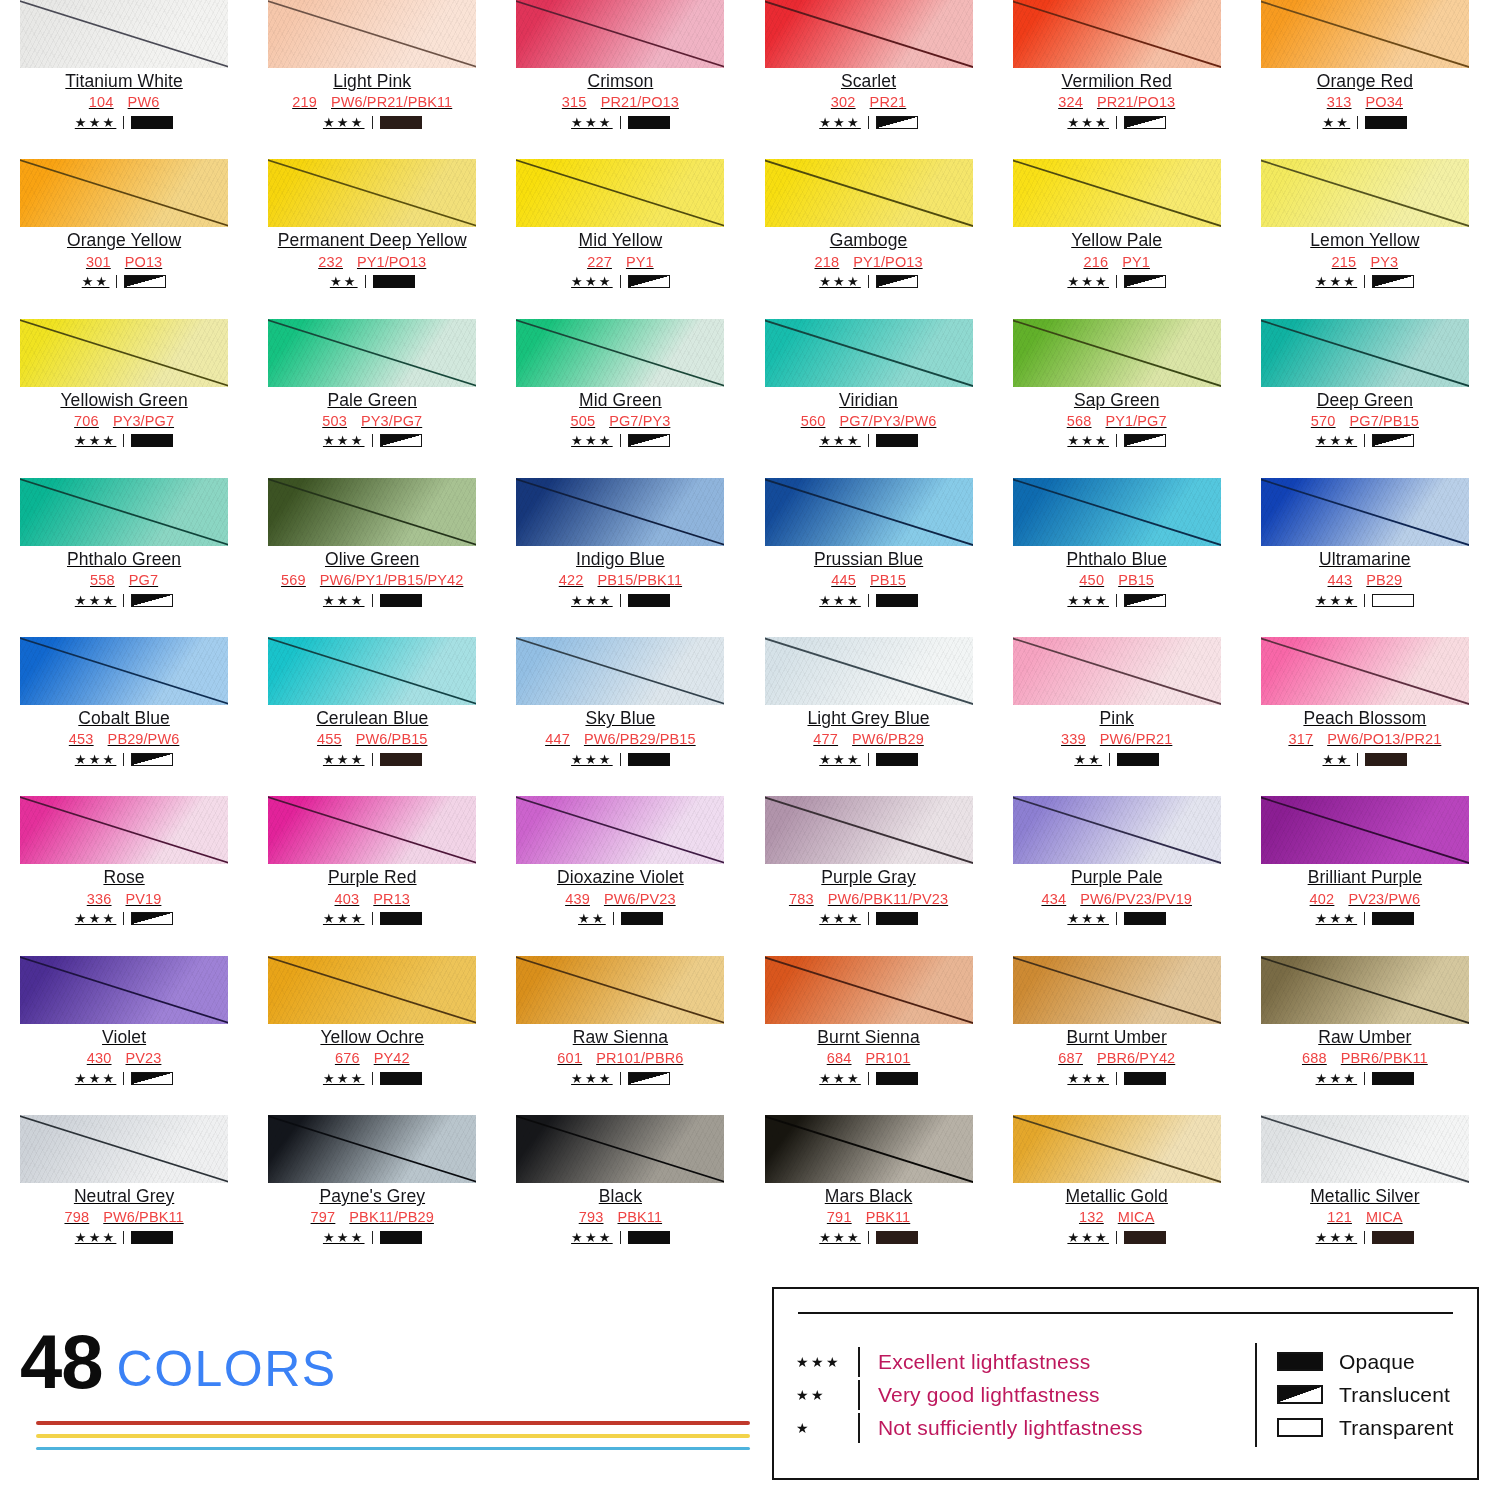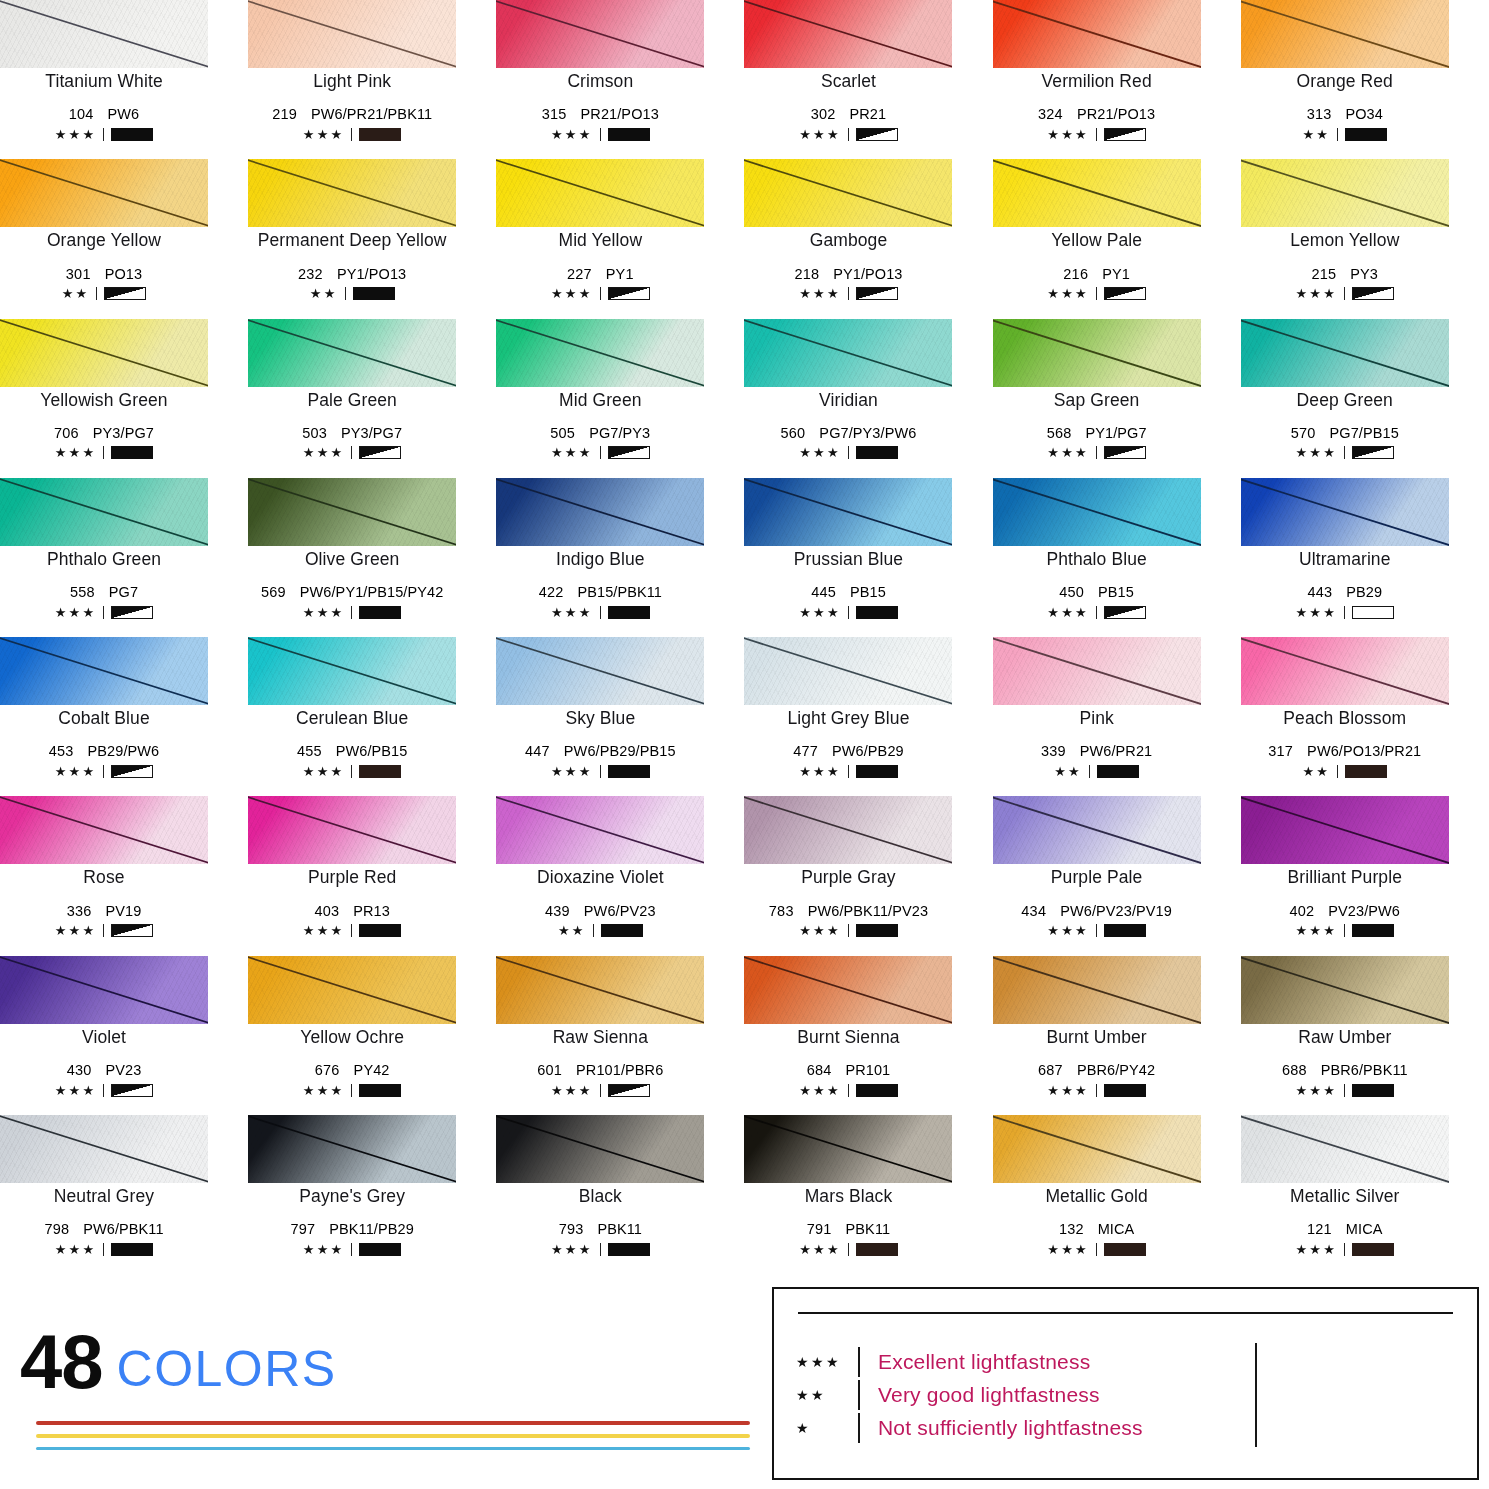--- a/index.html
+++ b/index.html
@@ -18,21 +18,23 @@
     width: 1489px;
     display: flex;
     flex-wrap: wrap;
   }
 
   .cell {
     width: 248.16px;
     height: 159.3px;
     display: flex;
     flex-direction: column;
+    align-items: center;
     position: relative;
+    text-decoration: underline;
   }
 
   .swatch {
     position: relative;
     width: 208px;
     height: 68px;
     overflow: hidden;
   }
   .swatch .wash { position:absolute; inset:0; }
   .swatch .texture {
@@ -61,23 +63,23 @@
     font-size: 17.5px;
     color: #16161a;
     letter-spacing: .1px;
     line-height: 1.1;
     white-space: nowrap;
   }
   .codeline {
     display: flex;
     align-items: baseline;
     gap: 14px;
-    margin-top: 15px;
+    margin-top: 3px;
     font-size: 14.5px;
-    color: #000000;
+    color: #ef4444;
     white-space: nowrap;
   }
   .codeline .num { letter-spacing: .2px; }
   .codeline .pig { letter-spacing: .1px; }
 
   .ratingline {
     display: flex;
     align-items: center;
     margin-top: 4px;
     gap: 7px;
@@ -1359,17 +1361,31 @@
             <span class="lf-text">Very good lightfastness</span>
           </div>
           <div class="lf-row">
             <span class="lf-stars">★</span>
             <span class="lf-sep"></span>
             <span class="lf-text">Not sufficiently lightfastness</span>
           </div>
         </div>
       <div id="op-col">
         <div id="op-sep"></div>
+        <div id="op-list">
+            <div class="op-row">
+              <span class="op-chip opaque"></span>
+              <span class="op-text">Opaque</span>
+            </div>
+            <div class="op-row">
+              <span class="op-chip translucent"></span>
+              <span class="op-text">Translucent</span>
+            </div>
+            <div class="op-row">
+              <span class="op-chip transparent"></span>
+              <span class="op-text">Transparent</span>
+            </div>
+          </div>
       </div>
     </div>
   </div>
 
 </div>
 
 </body></html>

